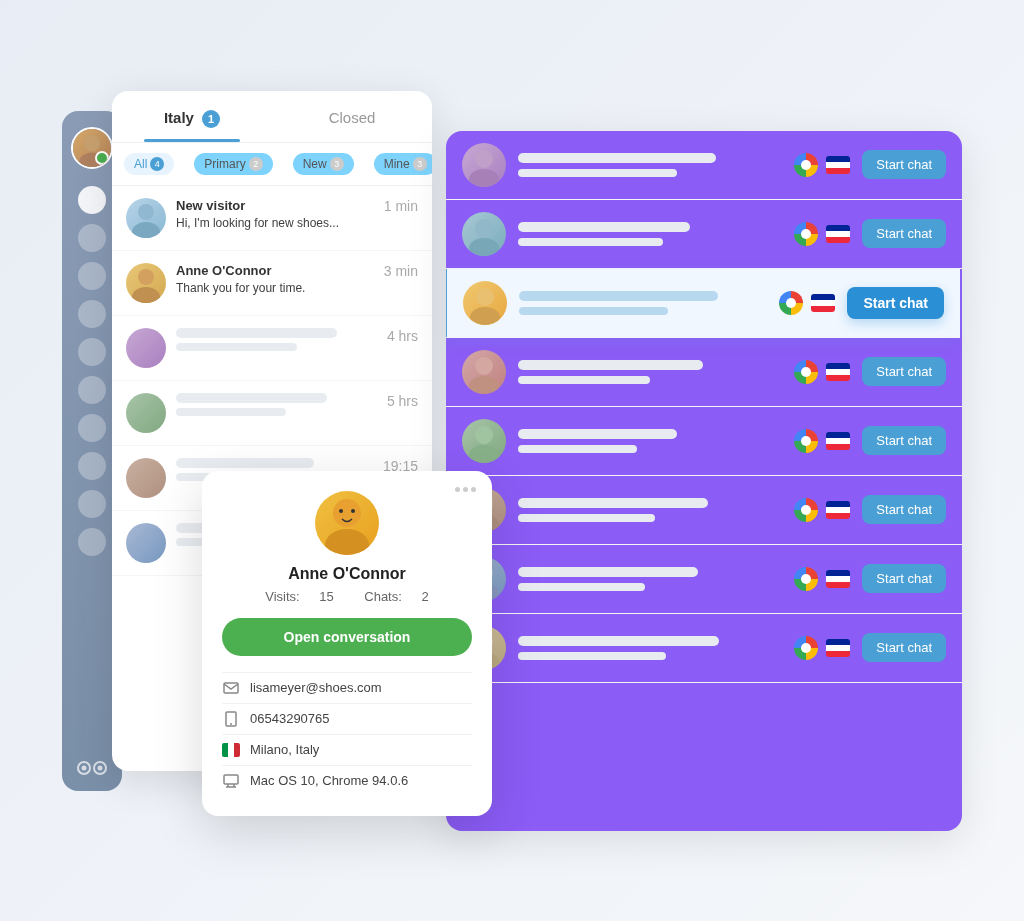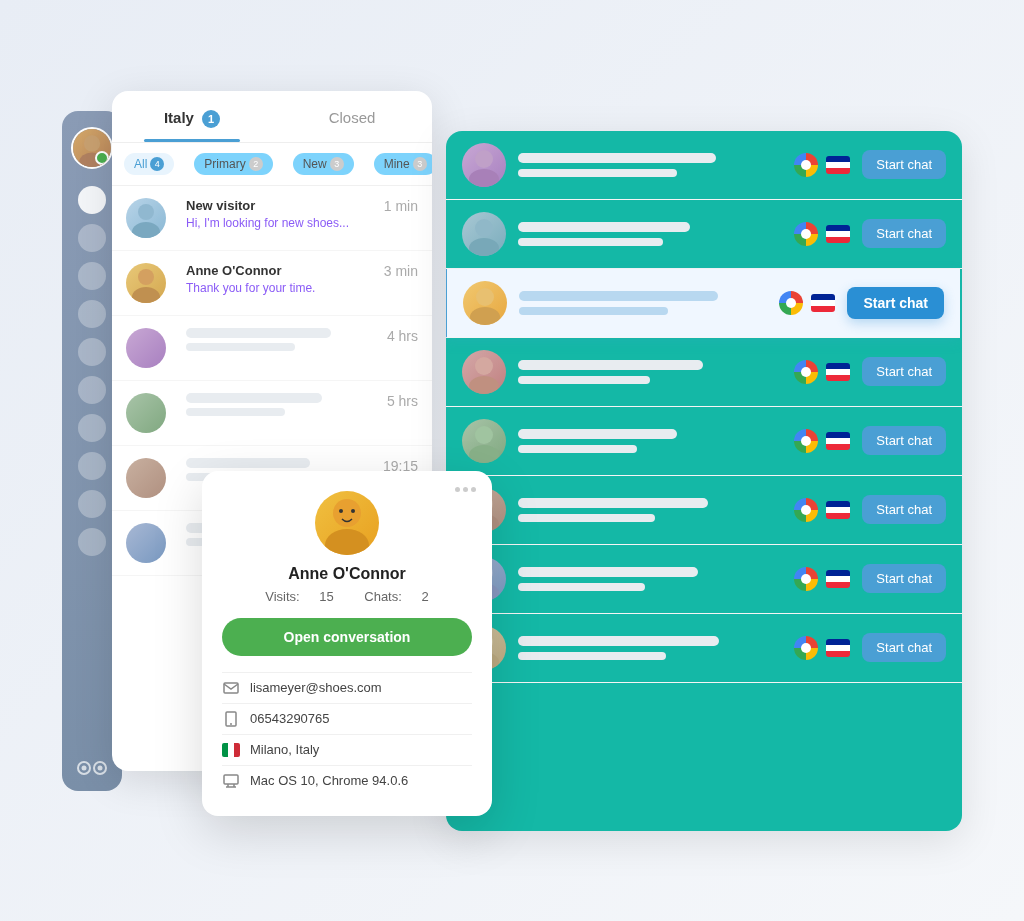--- a/index.html
+++ b/index.html
@@ -194,21 +194,21 @@
     .chat-list {
       overflow-y: auto;
     }
 
     .chat-item {
       display: flex;
       align-items: flex-start;
       padding: 12px 14px;
       border-bottom: 1px solid #f5f5f5;
       cursor: pointer;
-      gap: 20px;
+      gap: 10px;
     }
 
     .chat-item-avatar {
       width: 40px;
       height: 40px;
       border-radius: 50%;
       flex-shrink: 0;
       overflow: hidden;
     }
 
@@ -237,21 +237,21 @@
 
     .chat-item-name {
       font-size: 13px;
       font-weight: 600;
       color: #333;
       margin-bottom: 3px;
     }
 
     .chat-item-message {
       font-size: 12px;
-      color: #8b5cf6;
+      color: #404040;
       white-space: nowrap;
       overflow: hidden;
       text-overflow: ellipsis;
     }
 
     .chat-item-time {
       font-size: 14px;
       color: #aaa;
       flex-shrink: 0;
     }
@@ -354,21 +354,21 @@
       color: #888;
     }
 
     
     .visitors-panel {
       position: absolute;
       right: 0;
       top: 60px;
       width: 516px;
       height: 700px;
-      background: #14b8a6;
+      background: #8b5cf6;
       border-radius: 16px;
       box-shadow: 0 10px 40px rgba(0,0,0,0.10);
       overflow: hidden;
       z-index: 3;
       margin-left: 12px;
     }
 
     .visitor-row {
       display: flex;
       align-items: center;

